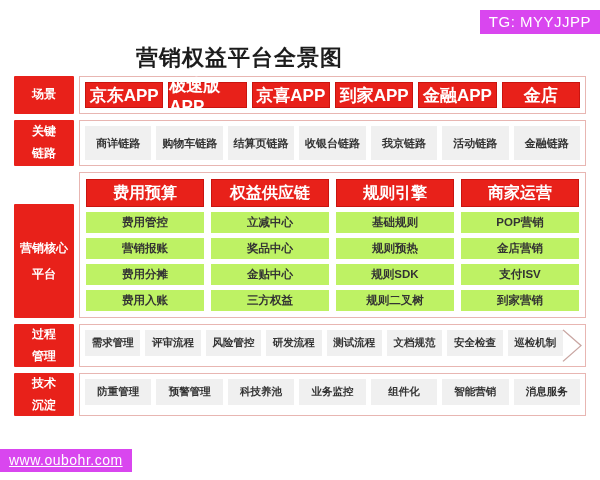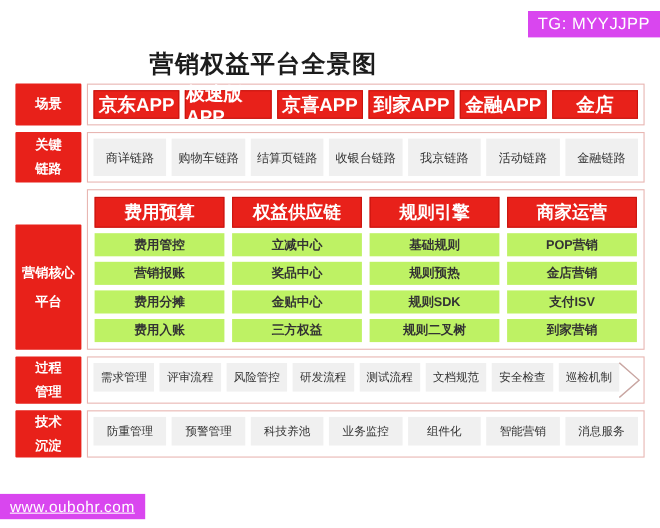--- a/index.html
+++ b/index.html
@@ -105,21 +105,21 @@
     border: 1px solid #c9140f;
     box-sizing: border-box;
   }
 
   
   .chip-grey {
     flex: 1 1 0;
     background: #f0f0f0;
     color: #333333;
     font-size: 11px;
-    font-weight: normal;
+    font-weight: bold;
     height: 34px;
     display: flex;
     align-items: center;
     justify-content: center;
     box-sizing: border-box;
   }
   .chip-grey.short { height: 26px; font-size: 10.5px; }
 
   
   .core-panel {

